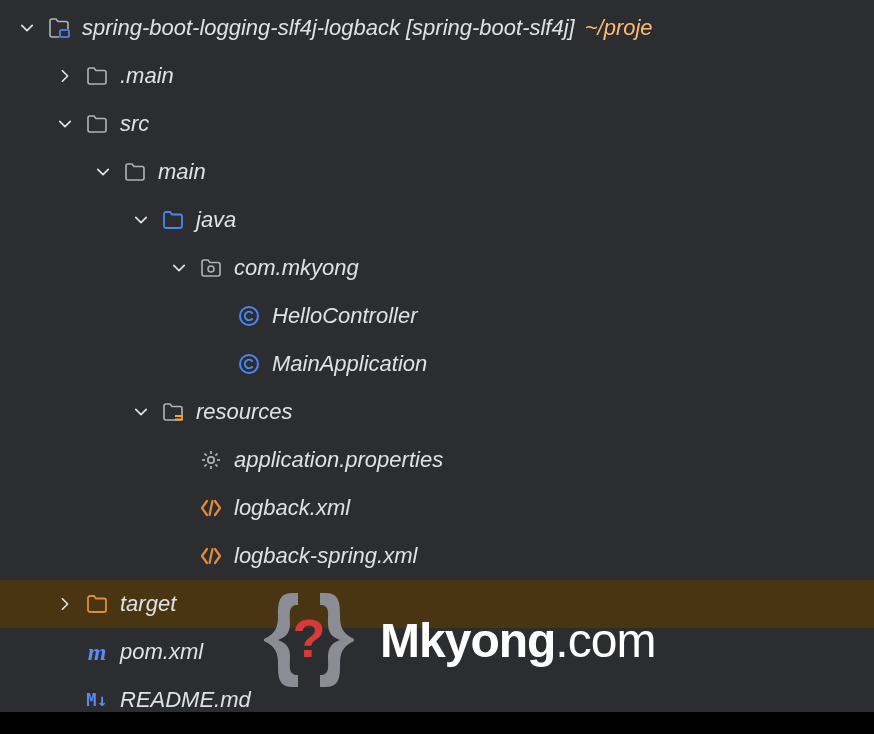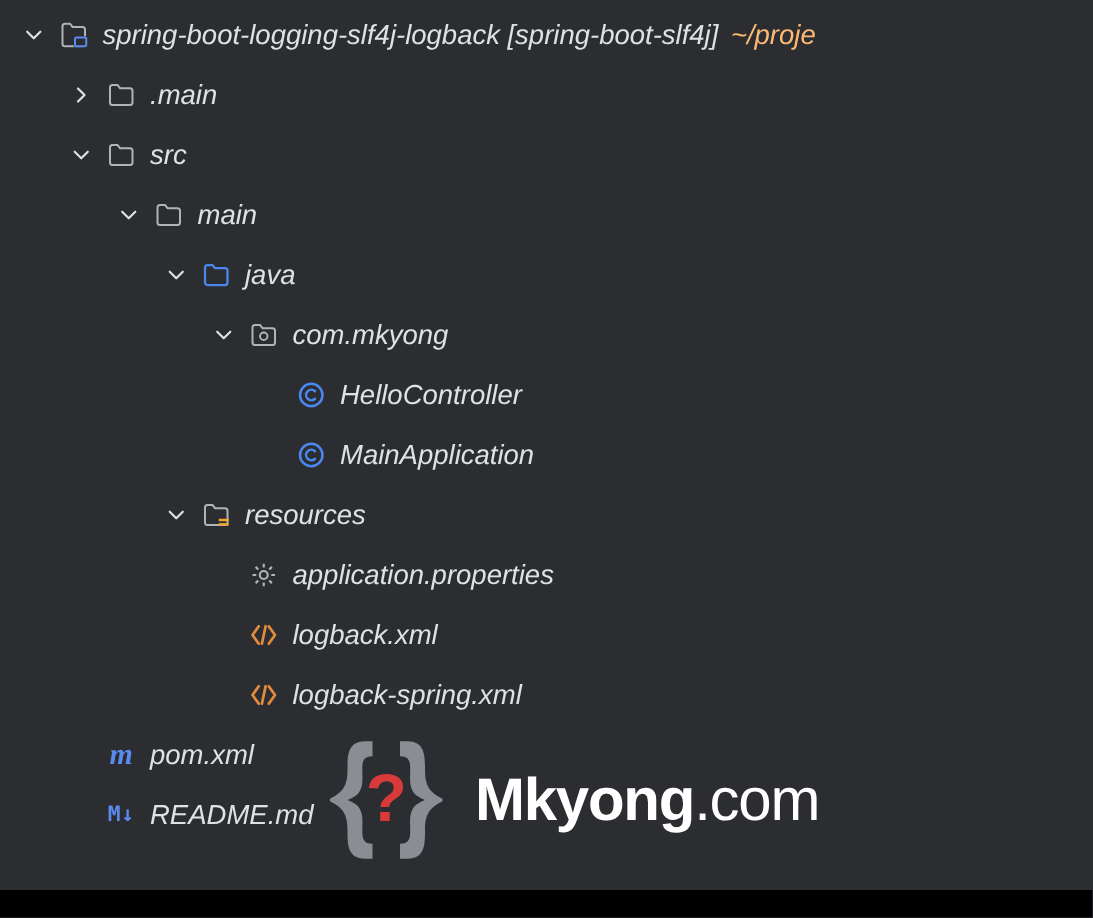--- a/index.html
+++ b/index.html
@@ -273,20 +273,34 @@
     <span class="icon">
       <svg viewBox="0 0 24 24">
         <path d="M8 5 L3 12 L8 19" fill="none" stroke="#e08b3e" stroke-width="2.2" stroke-linecap="round" stroke-linejoin="round"></path>
         <path d="M16 5 L21 12 L16 19" fill="none" stroke="#e08b3e" stroke-width="2.2" stroke-linecap="round" stroke-linejoin="round"></path>
         <path d="M13.5 5 L10.5 19" fill="none" stroke="#e08b3e" stroke-width="2.2" stroke-linecap="round"></path>
       </svg>
     </span>
     <span class="label">logback-spring.xml</span>
   </div>
 
+  <div class="row highlighted">
+    <span class="indent" style="width:52px"></span>
+    <span class="chevron">
+      <svg viewBox="0 0 16 16">
+          <path d="M5 2 L11 8 L5 14" stroke="#dfe1e5" stroke-width="2" fill="none" stroke-linecap="round" stroke-linejoin="round"></path>
+        </svg>
+    </span>
+    <span class="icon">
+      <svg viewBox="0 0 24 24">
+          <path d="M3 6 a2 2 0 0 1 2-2 h4 l2 2.5 h8 a2 2 0 0 1 2 2 V18 a2 2 0 0 1 -2 2 H5 a2 2 0 0 1 -2-2 Z" fill="none" stroke="#e08b3e" stroke-width="1.8"></path>
+        </svg>
+    </span>
+    <span class="label">target</span>
+  </div>
 
   <div class="row">
     <span class="indent" style="width:52px"></span>
     <span class="chevron blank"></span>
     <span class="icon">
       <span class="m-badge">m</span>
     </span>
     <span class="label">pom.xml</span>
   </div>
 

